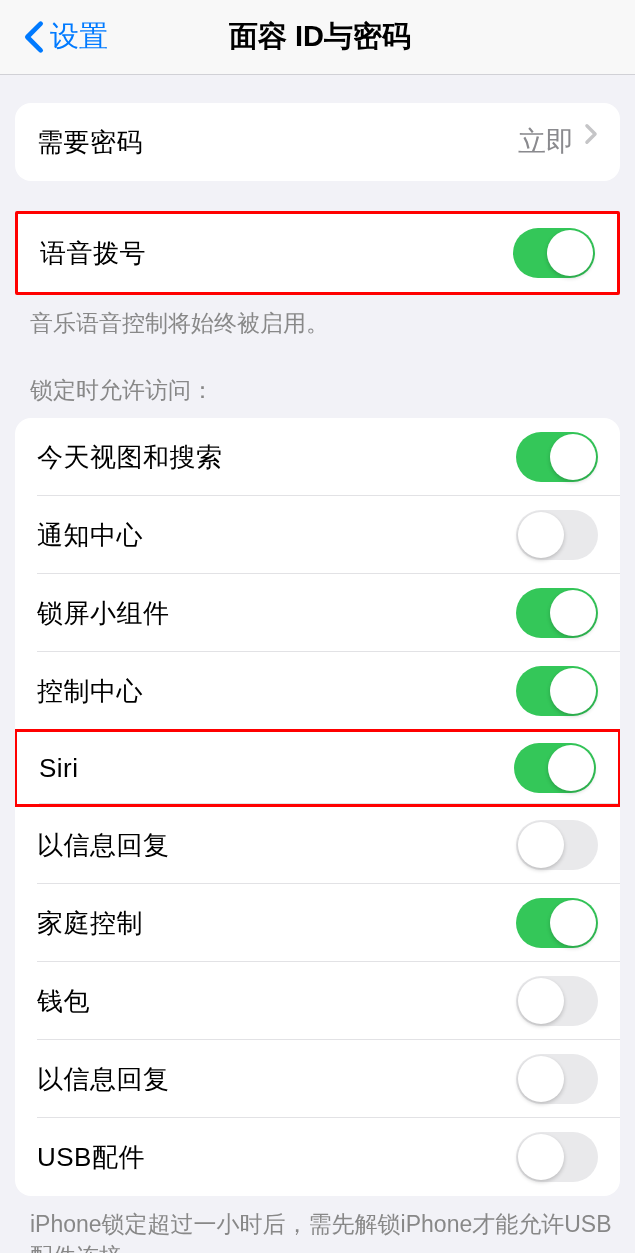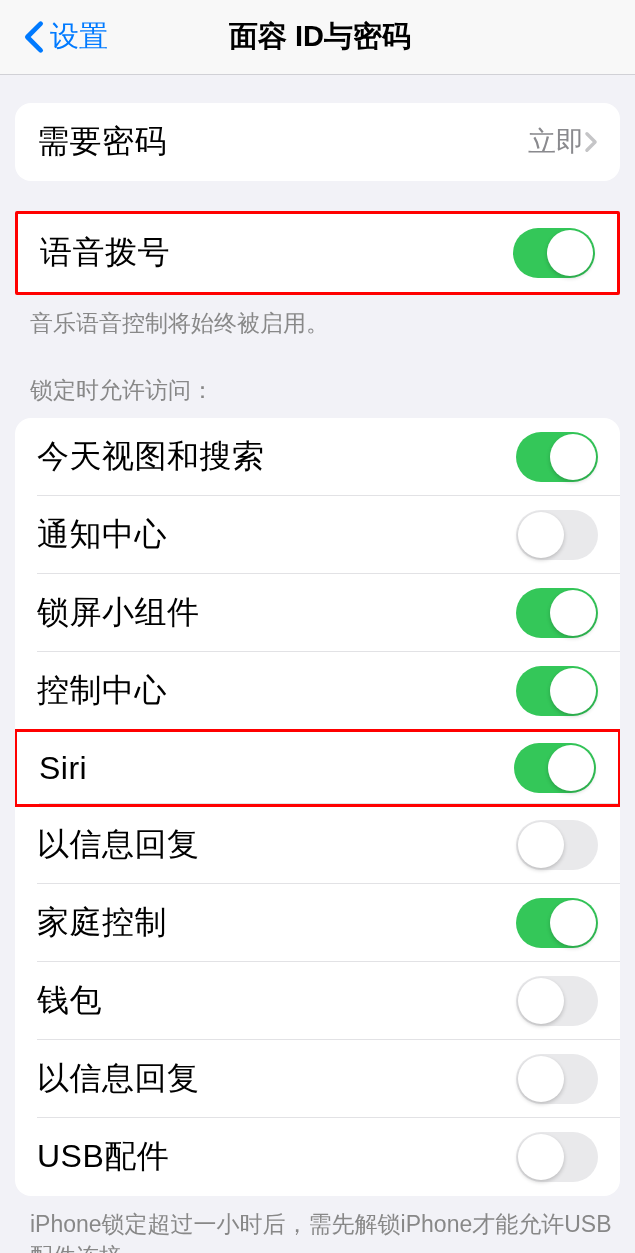--- a/index.html
+++ b/index.html
@@ -75,29 +75,29 @@
       right: 0;
       bottom: 0;
       height: 1px;
       background: #e2e2e5;
     }
     .row-highlighted {
       border: 3px solid #ff0000;
       margin: -1px;
     }
     .row-label {
-      font-size: 32px;
+      font-size: 26px;
       color: #000;
       letter-spacing: 0.5px;
     }
     .row-value {
       font-size: 28px;
       color: #8a8a8e;
       display: flex;
-      align-items: center;
+      gap: 10px;
     }
     .disclosure {
       width: 14px;
       height: 22px;
       color: #c5c5c7;
     }
     .toggle {
       width: 82px;
       height: 50px;
       border-radius: 25px;

